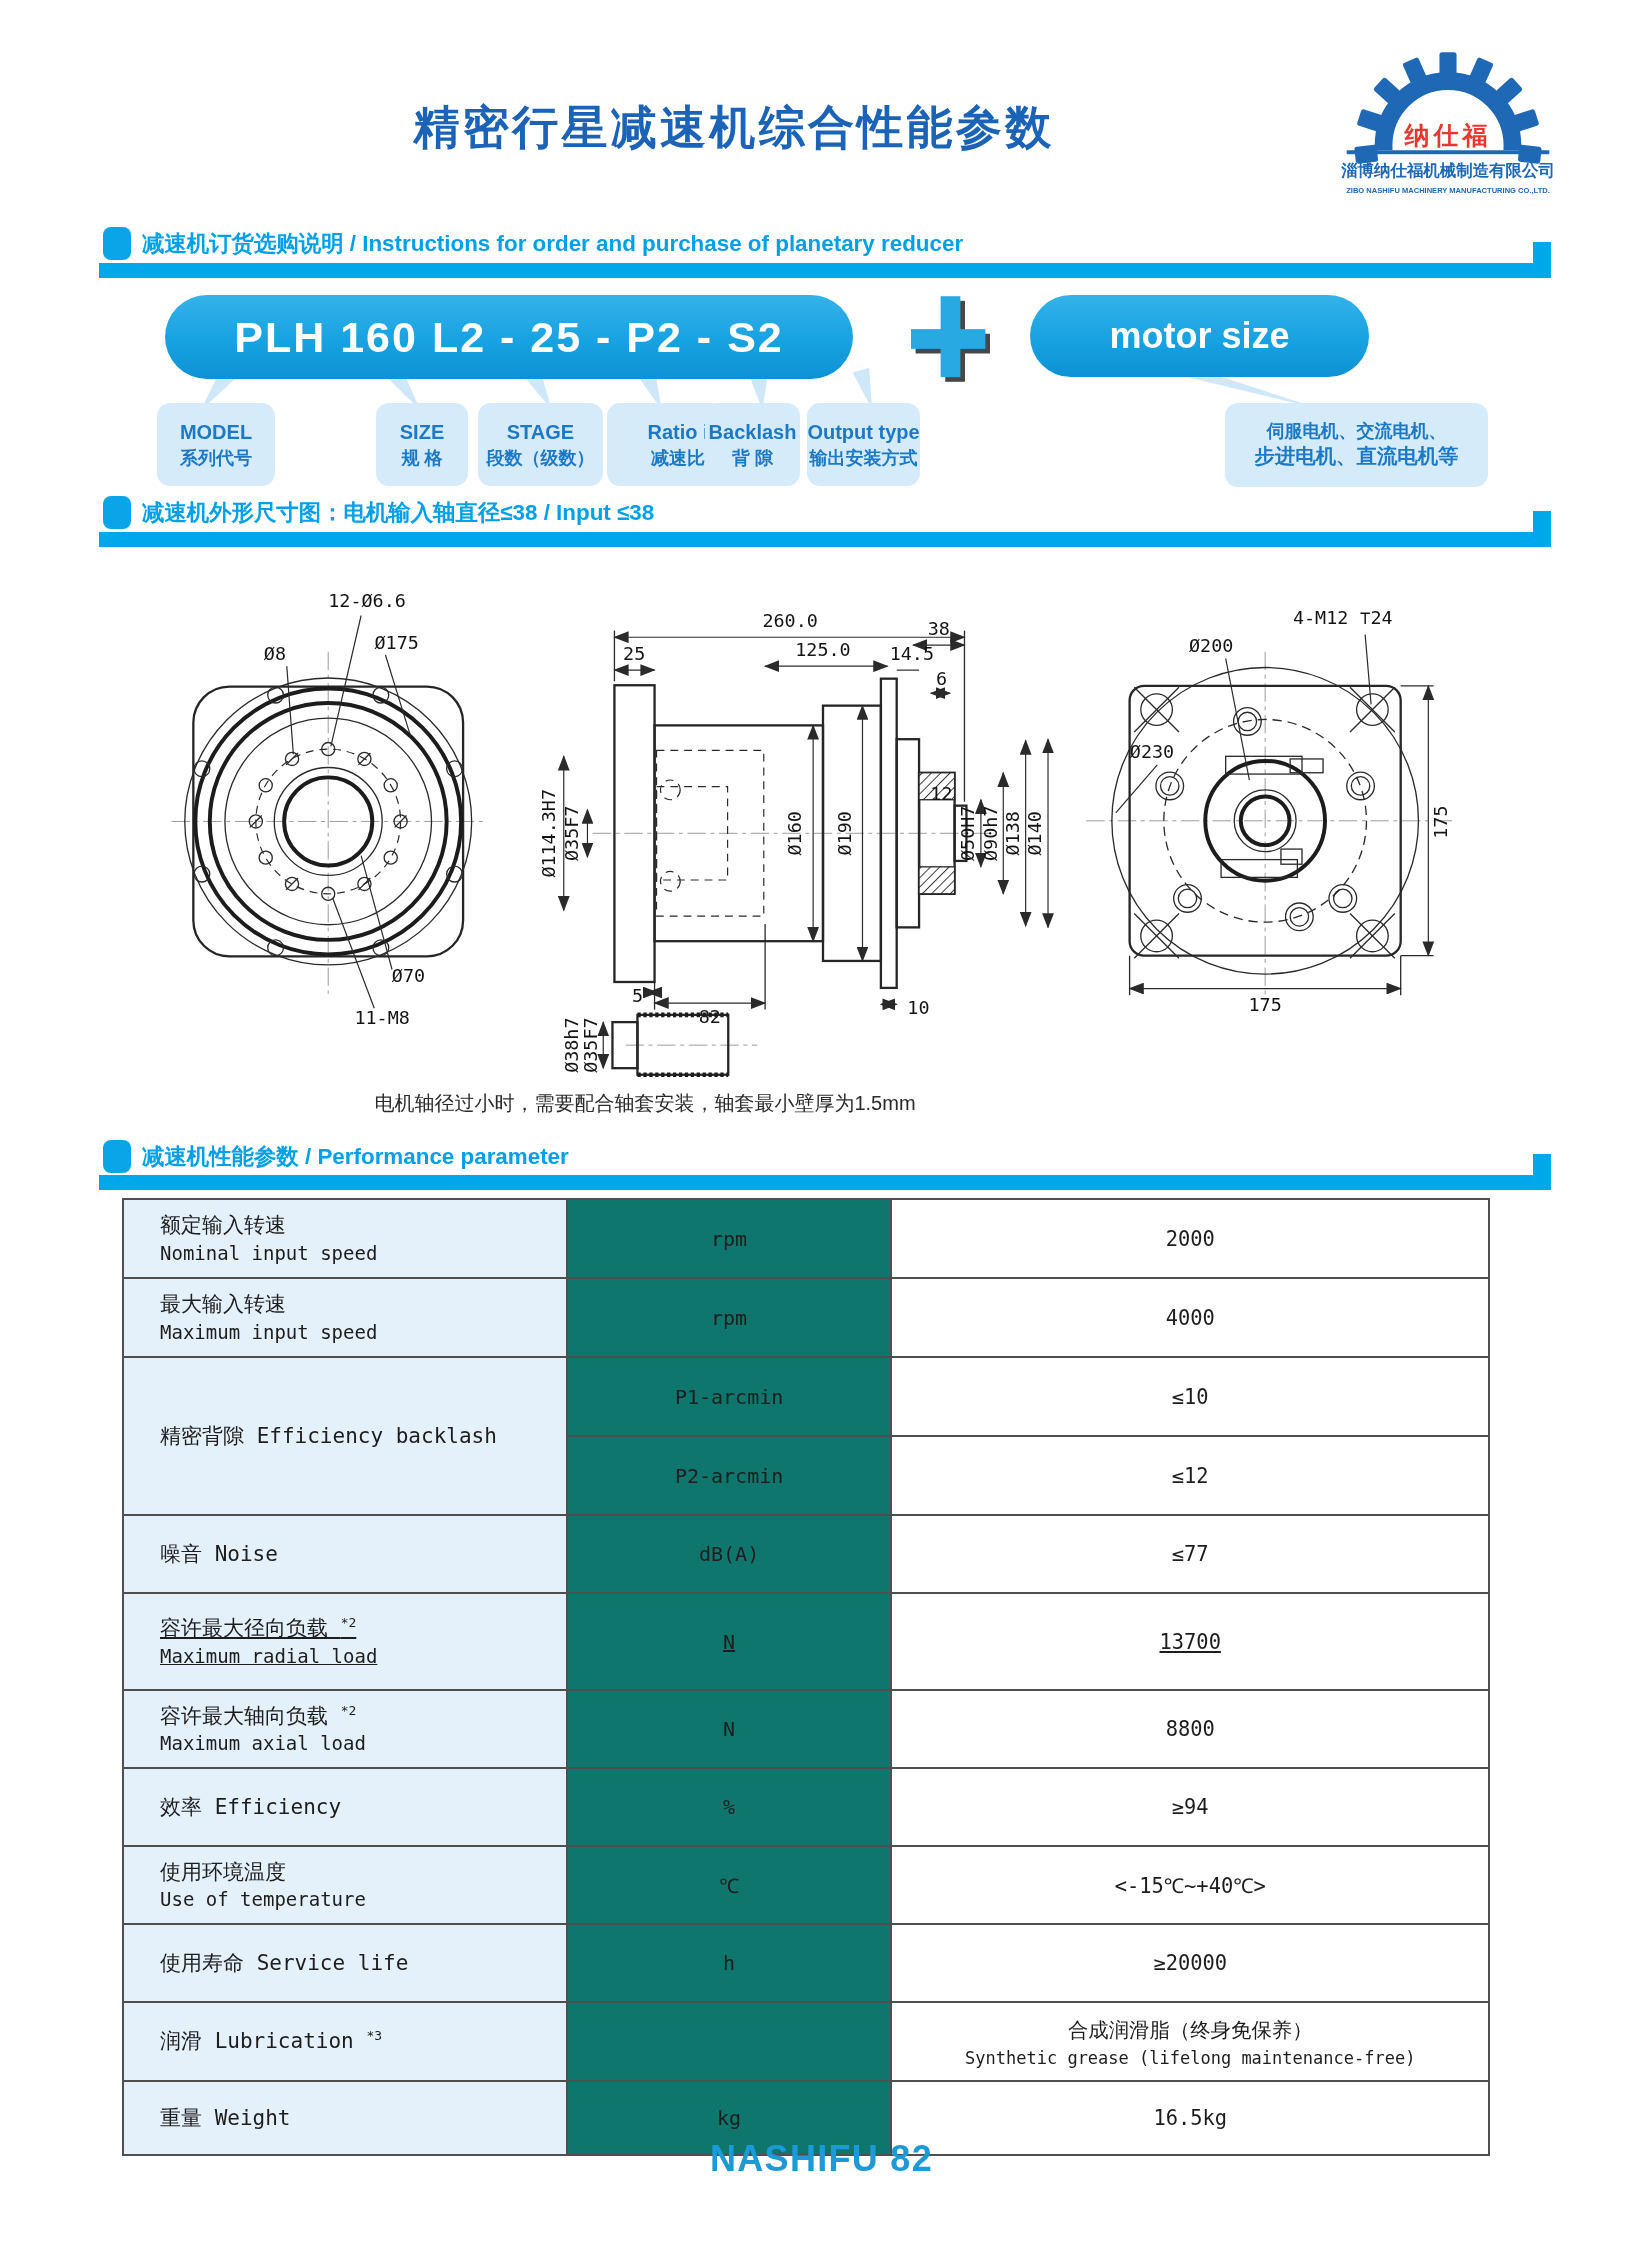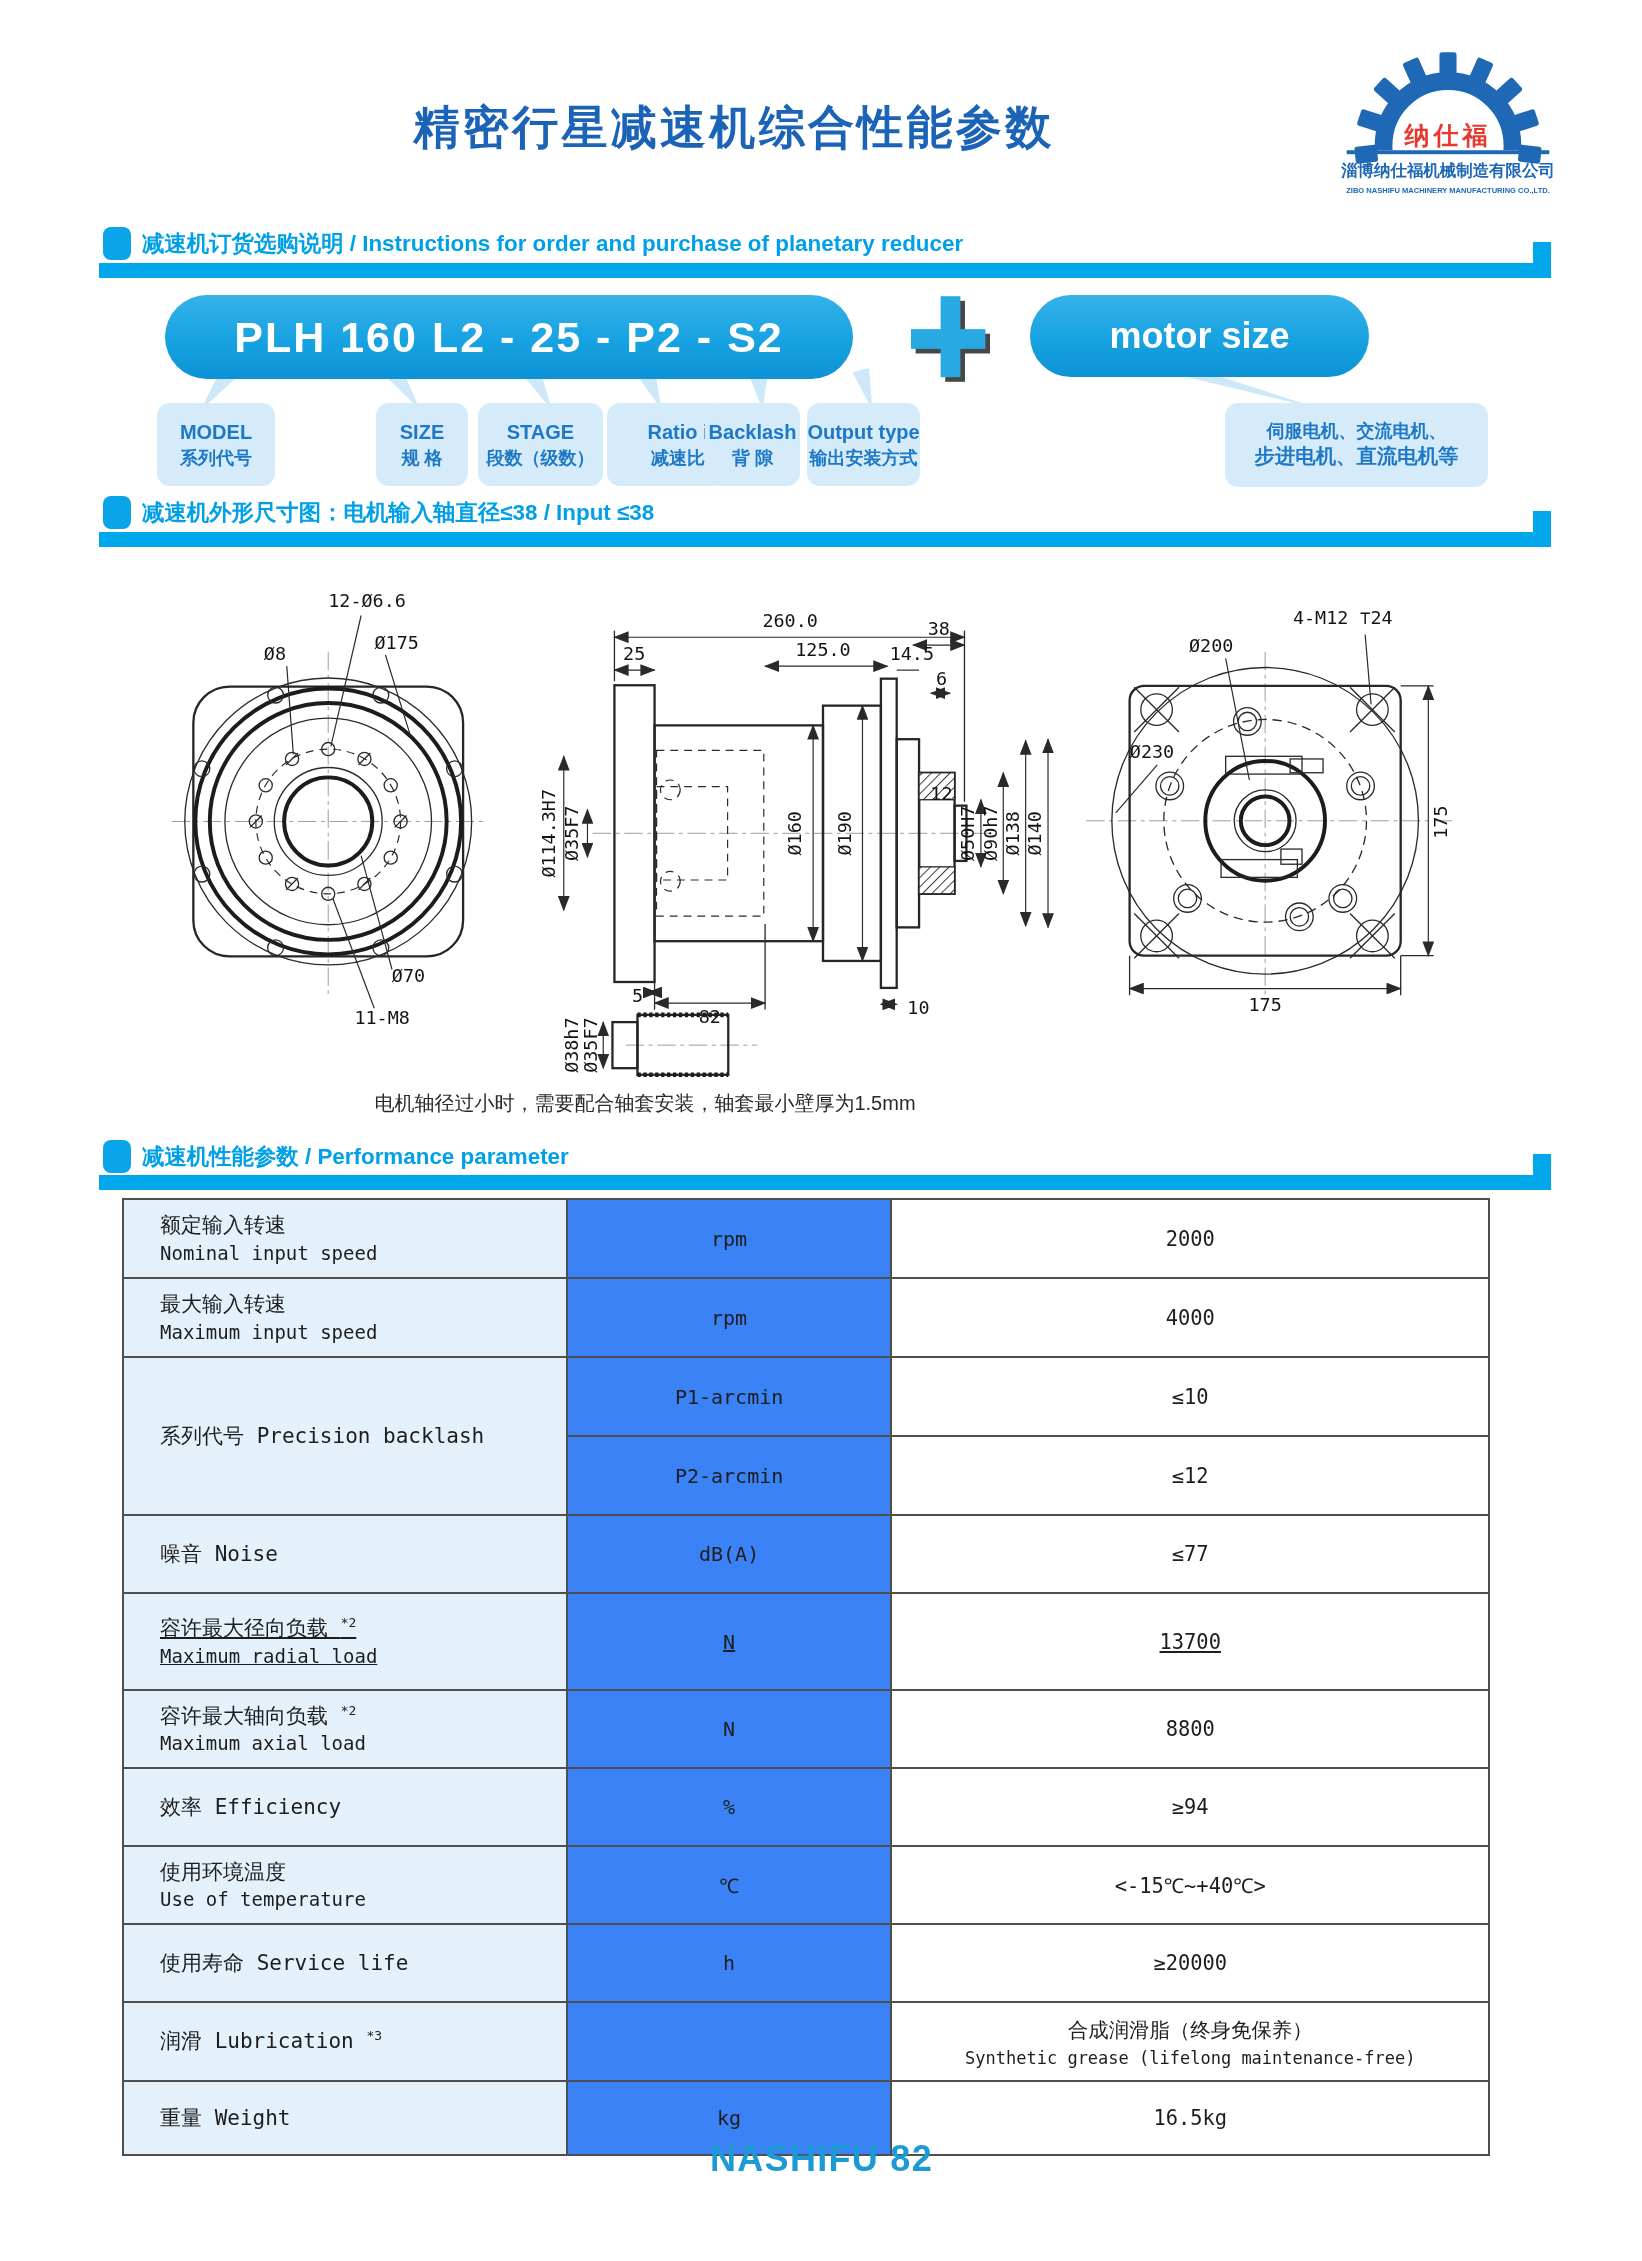--- a/index.html
+++ b/index.html
@@ -36,21 +36,21 @@
   svg .bold{stroke:#1c1c1c;stroke-width:6;fill:none;}
   svg .dsh{stroke:#2a2a2a;stroke-width:1.8;fill:none;stroke-dasharray:12 9;}
   svg .cl{stroke:#9b9b9b;stroke-width:1.5;fill:none;stroke-dasharray:28 7 6 7;}
   svg .dim{stroke:#2a2a2a;stroke-width:1.8;fill:none;}
   svg text.dl{font-family:"DejaVu Sans Mono",monospace;font-size:28px;fill:#141414;text-anchor:middle;}
   
   .ptable{position:absolute;left:122px;top:1198px;width:1368px;border-collapse:collapse;
           font-family:"DejaVu Sans Mono",monospace;color:#1d1d1d;}
   .ptable td{border:2px solid #4f4f4f;vertical-align:middle;}
   .ptable td.lbl{background:#e4f1fb;text-align:left;padding-left:36px;}
-  .ptable td.unit{background:#3b82f6;text-align:center;font-size:20px;}
+  .ptable td.unit{background:#0f766e;text-align:center;font-size:20px;}
   .ptable td.val{background:#ffffff;text-align:center;font-size:20.4px;}
   .lbl .cn{font-size:21px;line-height:1.45;} .lbl .en{font-size:19px;line-height:1.35;}
   .lbl sup{font-size:13px;} .val .sub{font-size:17px;margin-top:4px;}
   
   .footer{position:absolute;left:0;top:2138px;width:1643px;text-align:center;
           font-size:36px;font-weight:bold;color:#1c9ad6;letter-spacing:1.3px;}
 </style>
 </head>
 <body>
 
@@ -374,21 +374,21 @@
     <tr style="height:79px;">
       <td class="lbl">
         <div class="cn">最大输入转速</div>
         <div class="en">Maximum input speed</div>
           </td>
       <td class="unit">rpm</td>
       <td class="val">4000</td>
     </tr>
     <tr style="height:79px;">
       <td class="lbl" rowspan="2">
-        <div class="cn">系列代号 Precision backlash</div>
+        <div class="cn">精密背隙 Efficiency backlash</div>
           </td>
       <td class="unit">P1-arcmin</td>
       <td class="val">≤10</td>
     </tr>
     <tr style="height:79px;">
       <td class="unit">P2-arcmin</td>
       <td class="val">≤12</td>
     </tr>
     <tr style="height:78px;">
       <td class="lbl">

